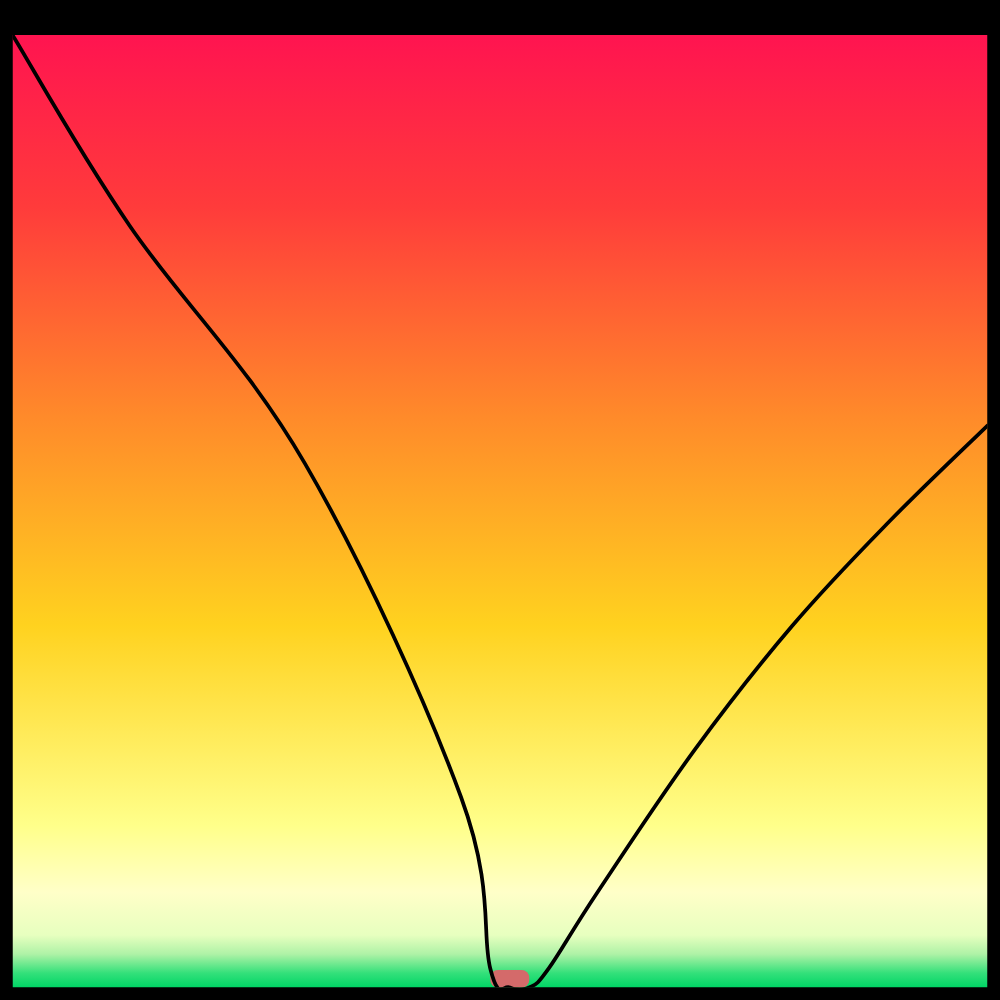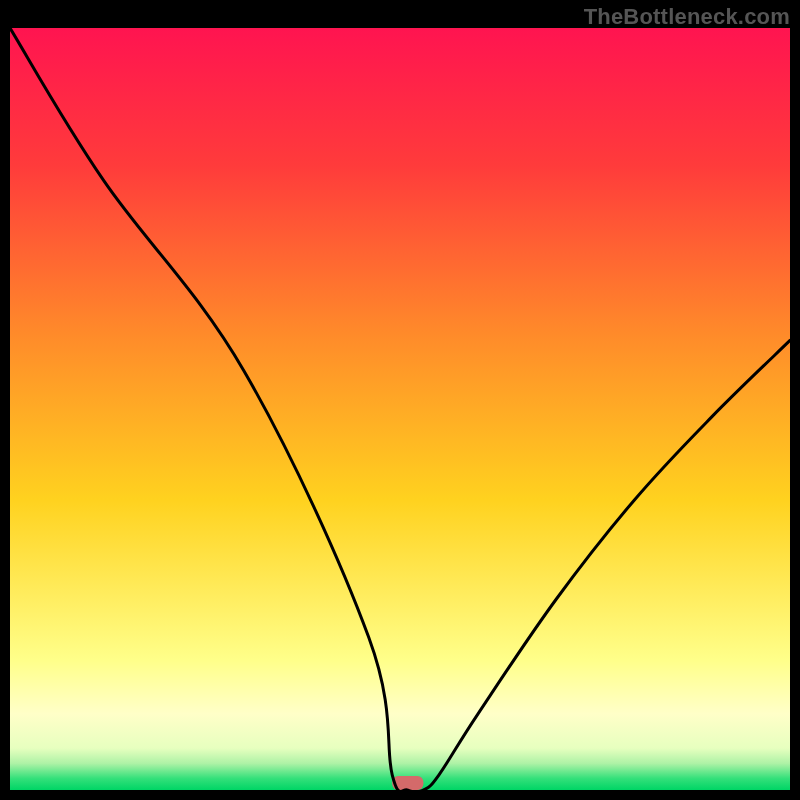--- a/index.html
+++ b/index.html
@@ -33,21 +33,20 @@
     top: 28px;
     width: 780px;
     height: 762px;
   }
   svg { display: block; }
 </style>
 </head>
 <body>
 
 <div class="frame">
-  <div class="attribution">TheBottleneck.com</div>
 
   <div class="plot">
     <svg id="chart-svg" width="780" height="762" viewBox="0 0 780 762">
       <defs>
         <linearGradient id="bg-grad" x1="0" y1="0" x2="0" y2="1">
             <stop offset="0%" stop-color="#ff1450"></stop>
             <stop offset="18%" stop-color="#ff3b3b"></stop>
             <stop offset="40%" stop-color="#ff8a2a"></stop>
             <stop offset="62%" stop-color="#ffd21f"></stop>
             <stop offset="83%" stop-color="#ffff8a"></stop>

